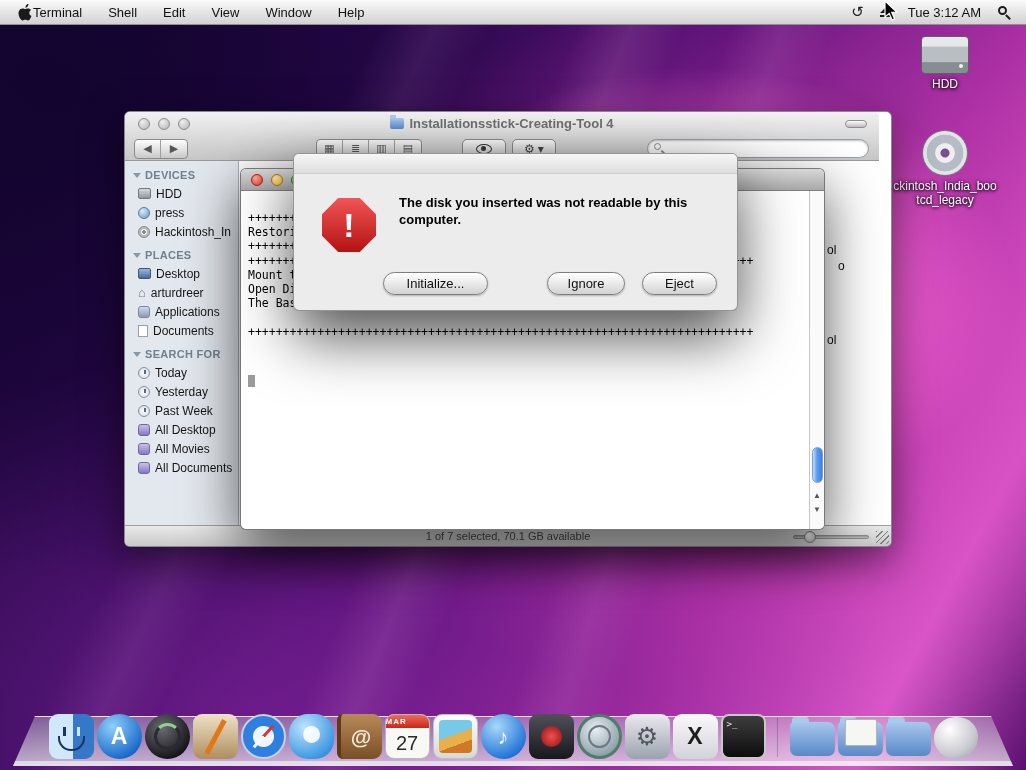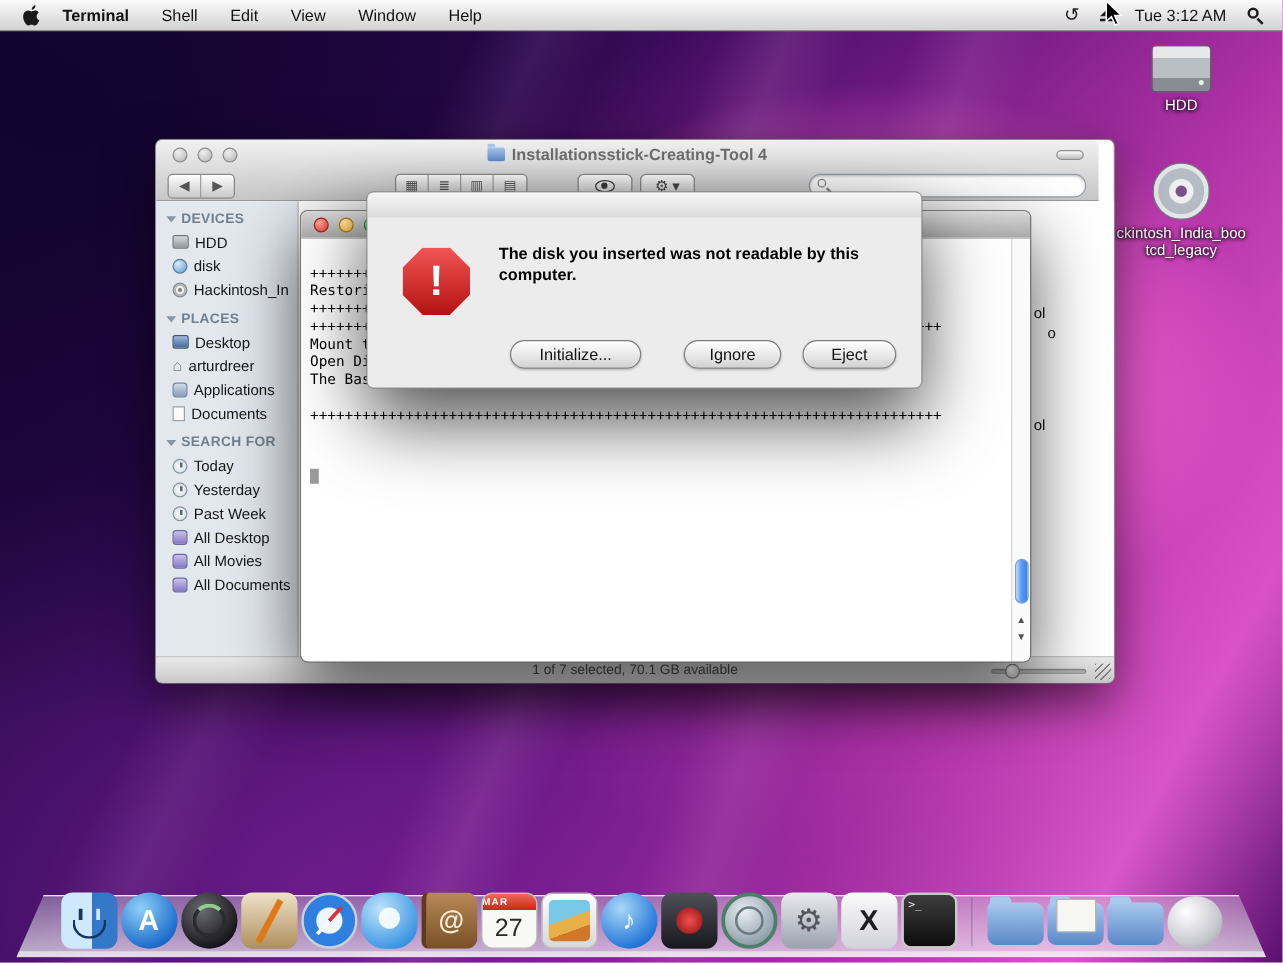--- a/index.html
+++ b/index.html
@@ -20,21 +20,21 @@
       linear-gradient(112deg, transparent 44%, rgba(255,190,240,.12) 48%, transparent 52%),
       linear-gradient(108deg, transparent 58%, rgba(255,190,240,.10) 62%, transparent 66%),
       linear-gradient(116deg, transparent 28%, rgba(230,160,230,.10) 32%, transparent 36%);
   }
 
   
   .menubar { position:absolute; top:0; left:0; right:0; height:25px; z-index:50;
     background:linear-gradient(#fafafa,#d2d2d2); border-bottom:1px solid #8f8f8f;
     display:flex; align-items:center; font-size:13px; color:#111; }
   .menubar .apple { margin-left:18px; width:15px; height:17px; display:flex; align-items:center; }
-  .menubar .appname { margin-left:17px; font-weight:bold; }
+  .menubar .appname { font-weight:normal; }
   .menubar .mitem { margin-left:26px; }
   .mb-right { margin-left:auto; display:flex; align-items:center; gap:16px; padding-right:14px; }
   .tm-glyph { font-size:15px; color:#222; }
   .eject { display:flex; flex-direction:column; align-items:center; }
   .eject .tri { width:0; height:0; border-left:6px solid transparent; border-right:6px solid transparent; border-bottom:6px solid #1c1c1c; }
   .eject .bar { width:12px; height:2.5px; background:#1c1c1c; margin-top:2px; }
   .spotlight { position:relative; width:15px; height:15px; }
   .spotlight .lens { position:absolute; left:1px; top:1px; width:9px; height:9px; border:2px solid #1c1c1c; border-radius:50%; }
   .spotlight .handle { position:absolute; left:10px; top:9px; width:2.2px; height:6px; background:#1c1c1c; transform:rotate(-45deg); }
 
@@ -130,21 +130,21 @@
     background:linear-gradient(#f6f6f6,#dedede); border-bottom:1px solid #cdcdcd; }
   .stop-icon { position:absolute; left:28px; top:44px; width:54px; height:54px;
     clip-path:polygon(30% 0%,70% 0%,100% 30%,100% 70%,70% 100%,30% 100%,0% 70%,0% 30%);
     background:linear-gradient(#f15555,#b41212); display:flex; align-items:center; justify-content:center;
     color:#fff; font-size:34px; font-weight:bold; }
   .dlg-msg { position:absolute; left:105px; top:40px; width:305px; font-size:13px; font-weight:bold; line-height:17px; color:#000; }
   .aqua-btn { position:absolute; top:118px; height:23px; border-radius:12px;
     background:linear-gradient(#ffffff,#ececec 45%,#d2d2d2); border:1px solid #7e7e7e;
     box-shadow:inset 0 1px 1px rgba(255,255,255,.9), 0 1px 2px rgba(0,0,0,.25);
     display:flex; align-items:center; justify-content:center; font-size:13px; color:#111; font-family:"Liberation Sans",sans-serif; }
-  .btn-init { left:114px; width:105px; }
+  .btn-init { left:89px; width:105px; }
   .btn-ignore { left:253px; width:78px; }
   .btn-eject { left:348px; width:75px; }
 
   
   .dock { position:absolute; left:13px; right:13px; bottom:4px; height:64px; z-index:40; }
   .dock-shelf { position:absolute; left:0; right:0; top:14px; bottom:0;
     background:linear-gradient(rgba(205,205,215,.40), rgba(238,238,243,.72));
     clip-path:polygon(2.2% 0, 97.8% 0, 100% 100%, 0 100%); border-top:1px solid rgba(255,255,255,.65); }
   .dock-shelf::after { content:""; position:absolute; left:0; right:0; bottom:0; height:5px; background:rgba(255,255,255,.55); }
   .dock-items { position:absolute; left:0; right:0; bottom:7px; display:flex; justify-content:center; align-items:flex-end; gap:3px; }
@@ -271,21 +271,21 @@
     <div class="sb-header">
         <span class="disc-tri"></span>
         <span>DEVICES</span>
       </div>
     <div class="sb-item">
         <span class="mi mi-hdd"></span>
         <span>HDD</span>
       </div>
     <div class="sb-item">
         <span class="mi mi-idisk"></span>
-        <span>disk</span>
+        <span>press</span>
       </div>
     <div class="sb-item">
         <span class="mi mi-disc"></span>
         <span>Hackintosh_In</span>
       </div>
     <div class="sb-header">
         <span class="disc-tri"></span>
         <span>PLACES</span>
       </div>
     <div class="sb-item">

